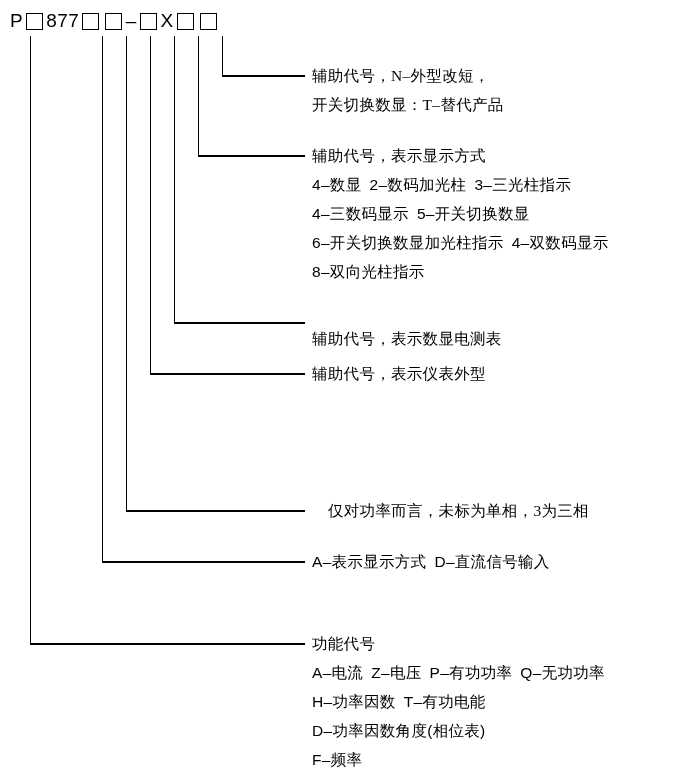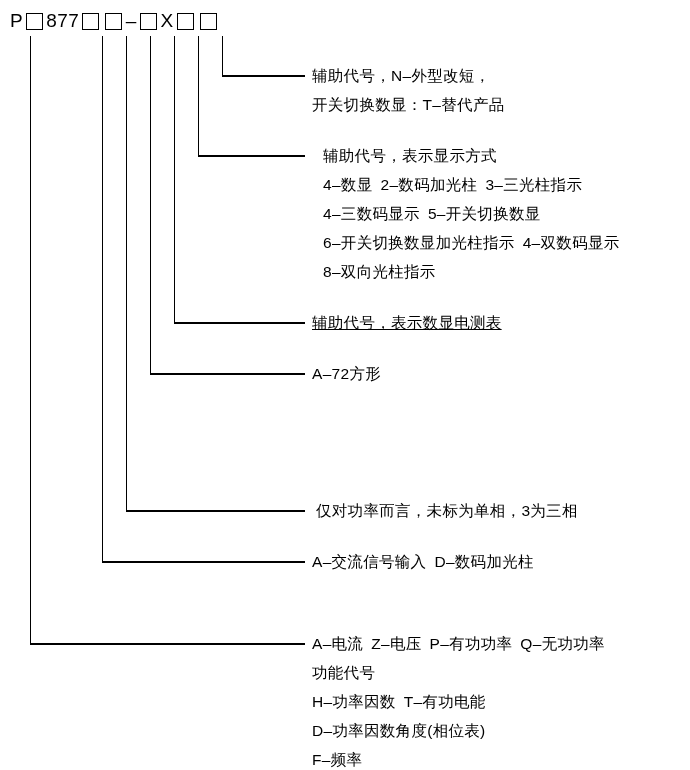--- a/index.html
+++ b/index.html
@@ -89,48 +89,48 @@
   <span class="code-text">877</span>
   <span class="code-box"></span>
   <span class="code-box"></span>
   <span class="code-dash">–</span>
   <span class="code-box"></span>
   <span class="code-text">X</span>
   <span class="code-box"></span>
   <span class="code-box"></span>
 </div>
 
-<div class="label" style="left:312px; top:61px;">
+<div class="label" style="left:312px; top:61px;font-family:Liberation Serif, serif;">
   <span class="ln">辅助代号，N–外型改短，</span>
   <span class="ln">开关切换数显：T–替代产品</span>
 </div>
 
-<div class="label" style="left:323px; top:141px;">
+<div class="label" style="left:312px; top:141px;">
   <span class="ln">辅助代号，表示显示方式</span>
   <span class="ln">4–数显 2–数码加光柱 3–三光柱指示</span>
   <span class="ln">4–三数码显示 5–开关切换数显</span>
   <span class="ln">6–开关切换数显加光柱指示 4–双数码显示</span>
   <span class="ln">8–双向光柱指示</span>
 </div>
 
-<div class="label" style="left:312px; top:308px;text-decoration:underline;">
+<div class="label" style="left:312px; top:324px;">
   <span class="ln">辅助代号，表示数显电测表</span>
 </div>
 
 <div class="label" style="left:312px; top:359px;">
-  <span class="ln">A–72方形</span>
+  <span class="ln">辅助代号，表示仪表外型</span>
 </div>
 
-<div class="label" style="left:316px; top:496px;">
+<div class="label" style="left:328px; top:496px;font-family:Liberation Serif, serif;">
   <span class="ln">仅对功率而言，未标为单相，3为三相</span>
 </div>
 
 <div class="label" style="left:312px; top:547px;">
-  <span class="ln">A–交流信号输入 D–数码加光柱</span>
+  <span class="ln">A–表示显示方式 D–直流信号输入</span>
 </div>
 
 <div class="label" style="left:312px; top:629px;">
+  <span class="ln">功能代号</span>
   <span class="ln">A–电流 Z–电压 P–有功功率 Q–无功功率</span>
-  <span class="ln">功能代号</span>
   <span class="ln">H–功率因数 T–有功电能</span>
   <span class="ln">D–功率因数角度(相位表)</span>
   <span class="ln">F–频率</span>
 </div>
 
 </body></html>

